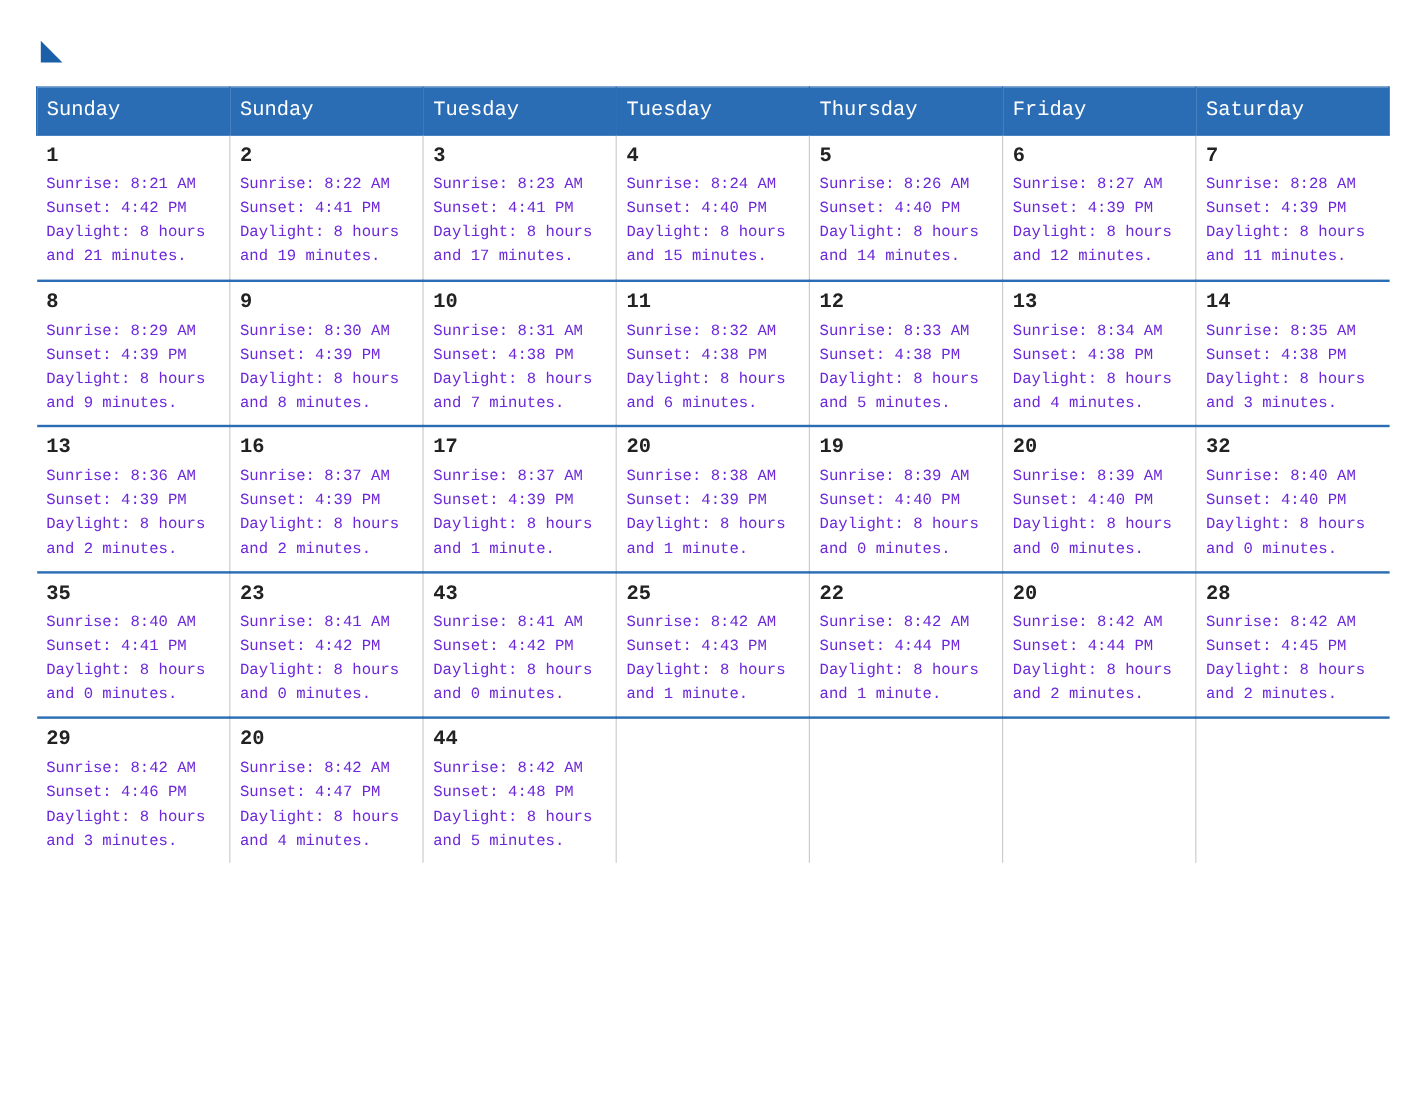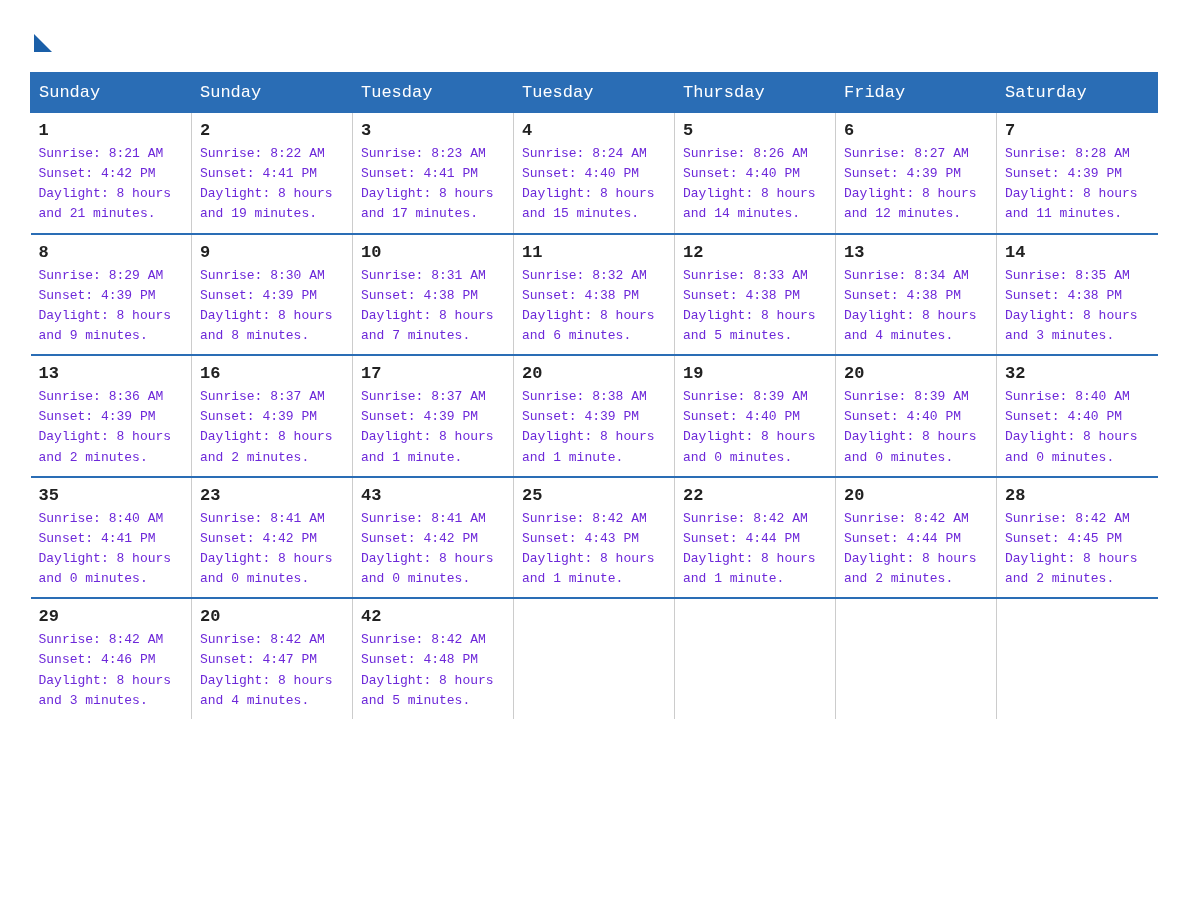--- a/index.html
+++ b/index.html
@@ -264,21 +264,21 @@
       <tr>
         <td>
           <span class="day-num">29</span>
 <div class="day-info">Sunrise: 8:42 AM<br>Sunset: 4:46 PM<br>Daylight: 8 hours<br>and 3 minutes.</div>
         </td>
         <td>
           <span class="day-num">20</span>
 <div class="day-info">Sunrise: 8:42 AM<br>Sunset: 4:47 PM<br>Daylight: 8 hours<br>and 4 minutes.</div>
         </td>
         <td>
-          <span class="day-num">42</span>
+          <span class="day-num">44</span>
 <div class="day-info">Sunrise: 8:42 AM<br>Sunset: 4:48 PM<br>Daylight: 8 hours<br>and 5 minutes.</div>
         </td>
         <td class="empty-cell"></td>
         <td class="empty-cell"></td>
         <td class="empty-cell"></td>
         <td class="empty-cell"></td>
       </tr>
     </tbody>
 </table>
 

